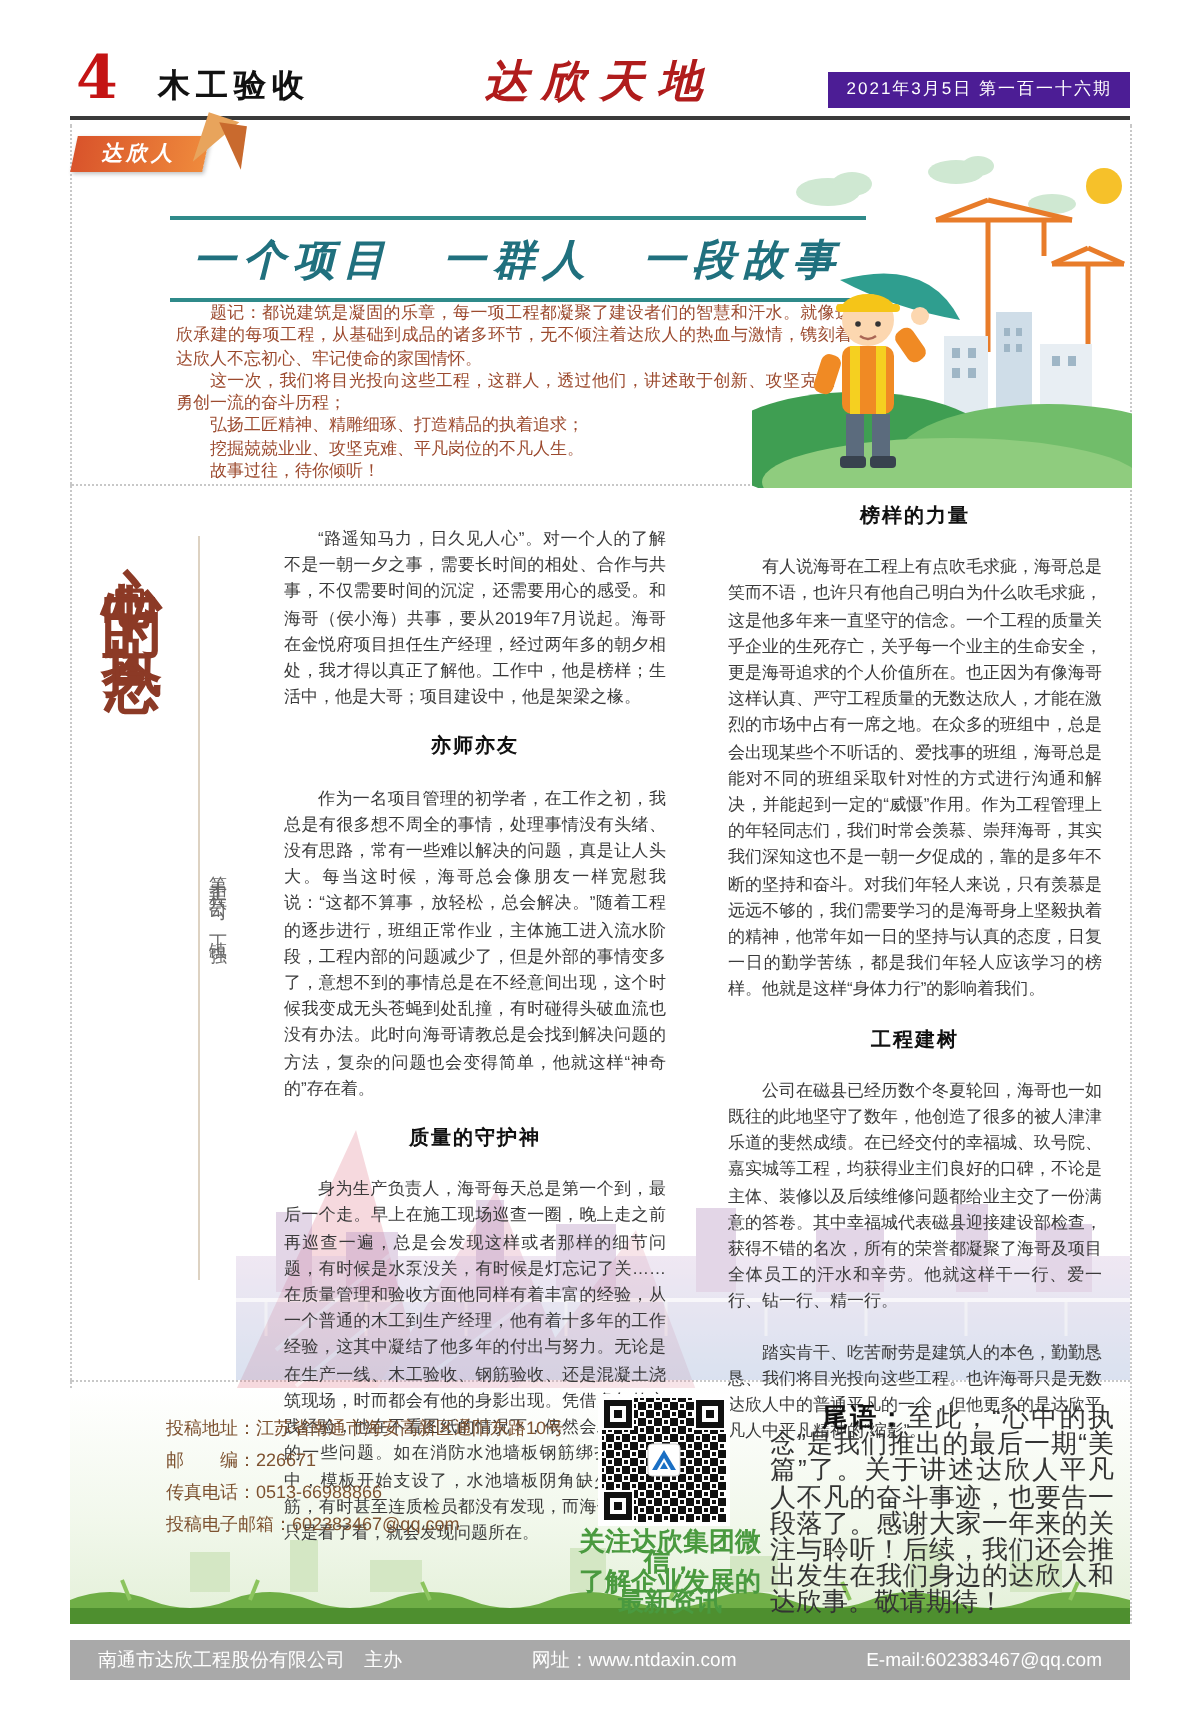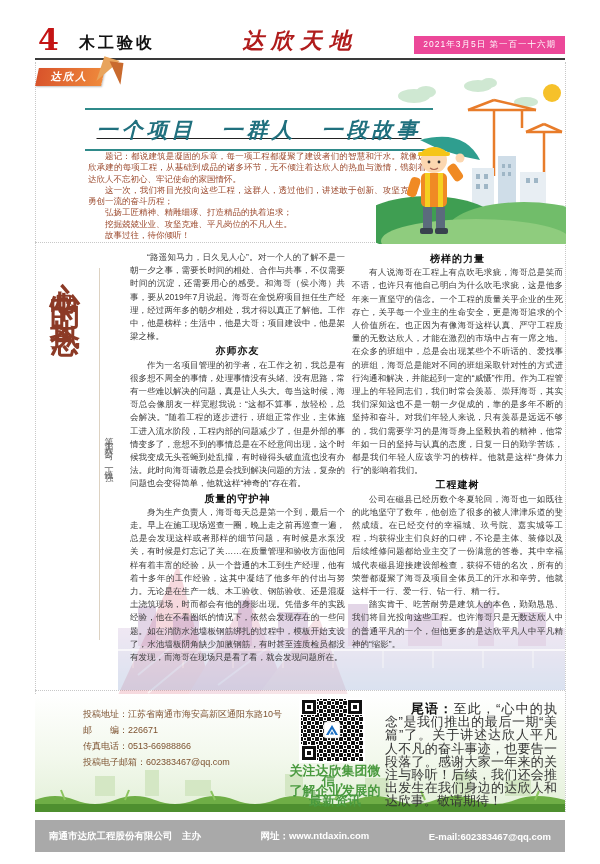--- a/index.html
+++ b/index.html
@@ -4,73 +4,73 @@
 <style>
   html,body{margin:0;padding:0;background:#fff;}
   #page{position:relative;width:600px;height:864px;background:#fff;overflow:hidden;
         font-family:"Liberation Sans",sans-serif;color:#222;}
   
   .hdr{position:absolute;left:35px;top:26px;width:530px;height:32px;border-bottom:2px solid #3a3a3a;}
   .pgnum{position:absolute;left:3px;top:-4px;font:bold 30px "DejaVu Serif",serif;color:#c41414;}
   .secname{position:absolute;left:44px;top:7px;font-weight:bold;font-size:16px;letter-spacing:3px;color:#111;}
   .masthead{position:absolute;left:0;right:0;top:0px;text-align:center;
             font:bold italic 22px "DejaVu Serif",serif;color:#b01c1c;letter-spacing:7px;}
-  .datebox{position:absolute;right:0;top:10px;background:#ec4899;color:#fff;font-size:8.5px;
+  .datebox{position:absolute;right:0;top:10px;background:#4c1d95;color:#fff;font-size:8.5px;
            padding:3px 9px;letter-spacing:1px;}
   
   .vline-l,.vline-r{position:absolute;top:62px;height:750px;border-left:1px dotted #c8c8c8;}
   .vline-l{left:35px}.vline-r{left:565px}
   .hdot{position:absolute;left:35px;width:530px;border-top:1px dotted #c8c8c8;}
   
   .badge{position:absolute;left:37px;top:68px;width:66px;height:18px;background:linear-gradient(90deg,#d9542b,#ef8a3c);
          transform:skewX(-12deg);display:flex;align-items:center;justify-content:center;
          color:#fff;font-size:10.5px;font-weight:bold;letter-spacing:2px;box-shadow:1px 1px 2px rgba(0,0,0,.25);}
   .fold{position:absolute;left:100px;top:58px;width:0;height:0;border-left:16px solid #e8a45c;
         border-bottom:26px solid transparent;transform:rotate(18deg);}
   .fold2{position:absolute;left:108px;top:62px;width:0;height:0;border-right:14px solid #c96a2e;
         border-bottom:22px solid transparent;transform:rotate(8deg);}
   
   .ftitle{position:absolute;left:85px;top:108px;width:348px;border-top:2px solid #2f8a8a;border-bottom:2px solid #2f8a8a;
-          padding:6px 0 5px 0;text-align:center;text-decoration:underline;}
+          padding:6px 0 5px 0;text-align:center;}
   .ftitle span{font:bold italic 21px "DejaVu Serif",serif;color:#20707e;letter-spacing:4px;}
   
   .intro{position:absolute;left:88px;top:151px;width:338px;color:#9c4a2e;font-size:8.5px;line-height:11.3px;
          text-align:justify;}
   .intro p{margin:0;text-indent:2em;}
   
   .vtitle{position:absolute;left:44px;top:258px;height:370px;writing-mode:vertical-rl;
           font:bold 30px "DejaVu Serif",serif;color:#8c3a26;letter-spacing:9px;z-index:3;}
   .vdiv{position:absolute;left:99px;top:268px;height:372px;border-left:1px solid #ddd2c2;}
   .byline{position:absolute;left:102px;top:430px;height:220px;writing-mode:vertical-rl;
           font-size:9px;color:#666;letter-spacing:3px;z-index:3;}
   .col{position:absolute;top:251px;font-size:8.5px;line-height:13.2px;text-align:justify;color:#3a3a3a;z-index:2;}
   .col1{left:130px;width:215px;}
   .col2{left:352px;width:211px;}
-  .col p{margin:0;text-indent:2em;}
+  .col p{margin:12px;text-indent:2em;}
   .col p.noind{text-indent:0;}
   .col h3{margin:1px 0;text-align:center;font-size:10px;color:#111;letter-spacing:1px;}
   
   .bg-pink{position:absolute;left:118px;top:445px;z-index:0;opacity:.28;}
   .bg-city{position:absolute;left:118px;top:598px;z-index:0;opacity:.38;}
   
   .illu{position:absolute;left:376px;top:76px;z-index:1;}
   
   .foot{position:absolute;left:35px;top:694px;width:530px;height:118px;
         background:linear-gradient(180deg,#ffffff 0%,#f2f8ec 55%,#e3f0d8 100%);}
   .contact{position:absolute;left:48px;top:12px;font-size:9px;line-height:16px;color:#7d5230;z-index:2;}
   .qr{position:absolute;left:264px;top:3px;width:66px;height:66px;z-index:2;}
   .qrcap{position:absolute;left:250px;top:72px;width:100px;font-size:13px;line-height:10px;color:#4a9a3f;
          text-align:center;z-index:2;font-weight:bold;}
   .epi{position:absolute;left:350px;top:8px;width:172px;font-size:13px;line-height:13.2px;text-align:justify;
        color:#333;z-index:2;text-indent:2em;}
   .epi b{color:#111;}
   .grass{position:absolute;left:0;bottom:0;z-index:1;}
   
-  .bar{position:absolute;left:35px;top:820px;width:530px;height:32px;background:#a9a9a9;color:#fff;
-       display:flex;align-items:center;justify-content:space-between;font-size:9.5px;padding:0 14px;box-sizing:border-box;font-weight:bold;}
+  .bar{position:absolute;left:35px;top:820px;width:530px;height:20px;background:#a9a9a9;color:#fff;
+       display:flex;align-items:center;justify-content:space-between;font-size:9.5px;padding:0 14px;box-sizing:border-box;}
 </style>
 </head>
 <body>
 
 <div id="page">
 
   <div class="hdr">
     <span class="pgnum">4</span>
     <span class="secname">木工验收</span>
     <span class="masthead">达欣天地</span>

